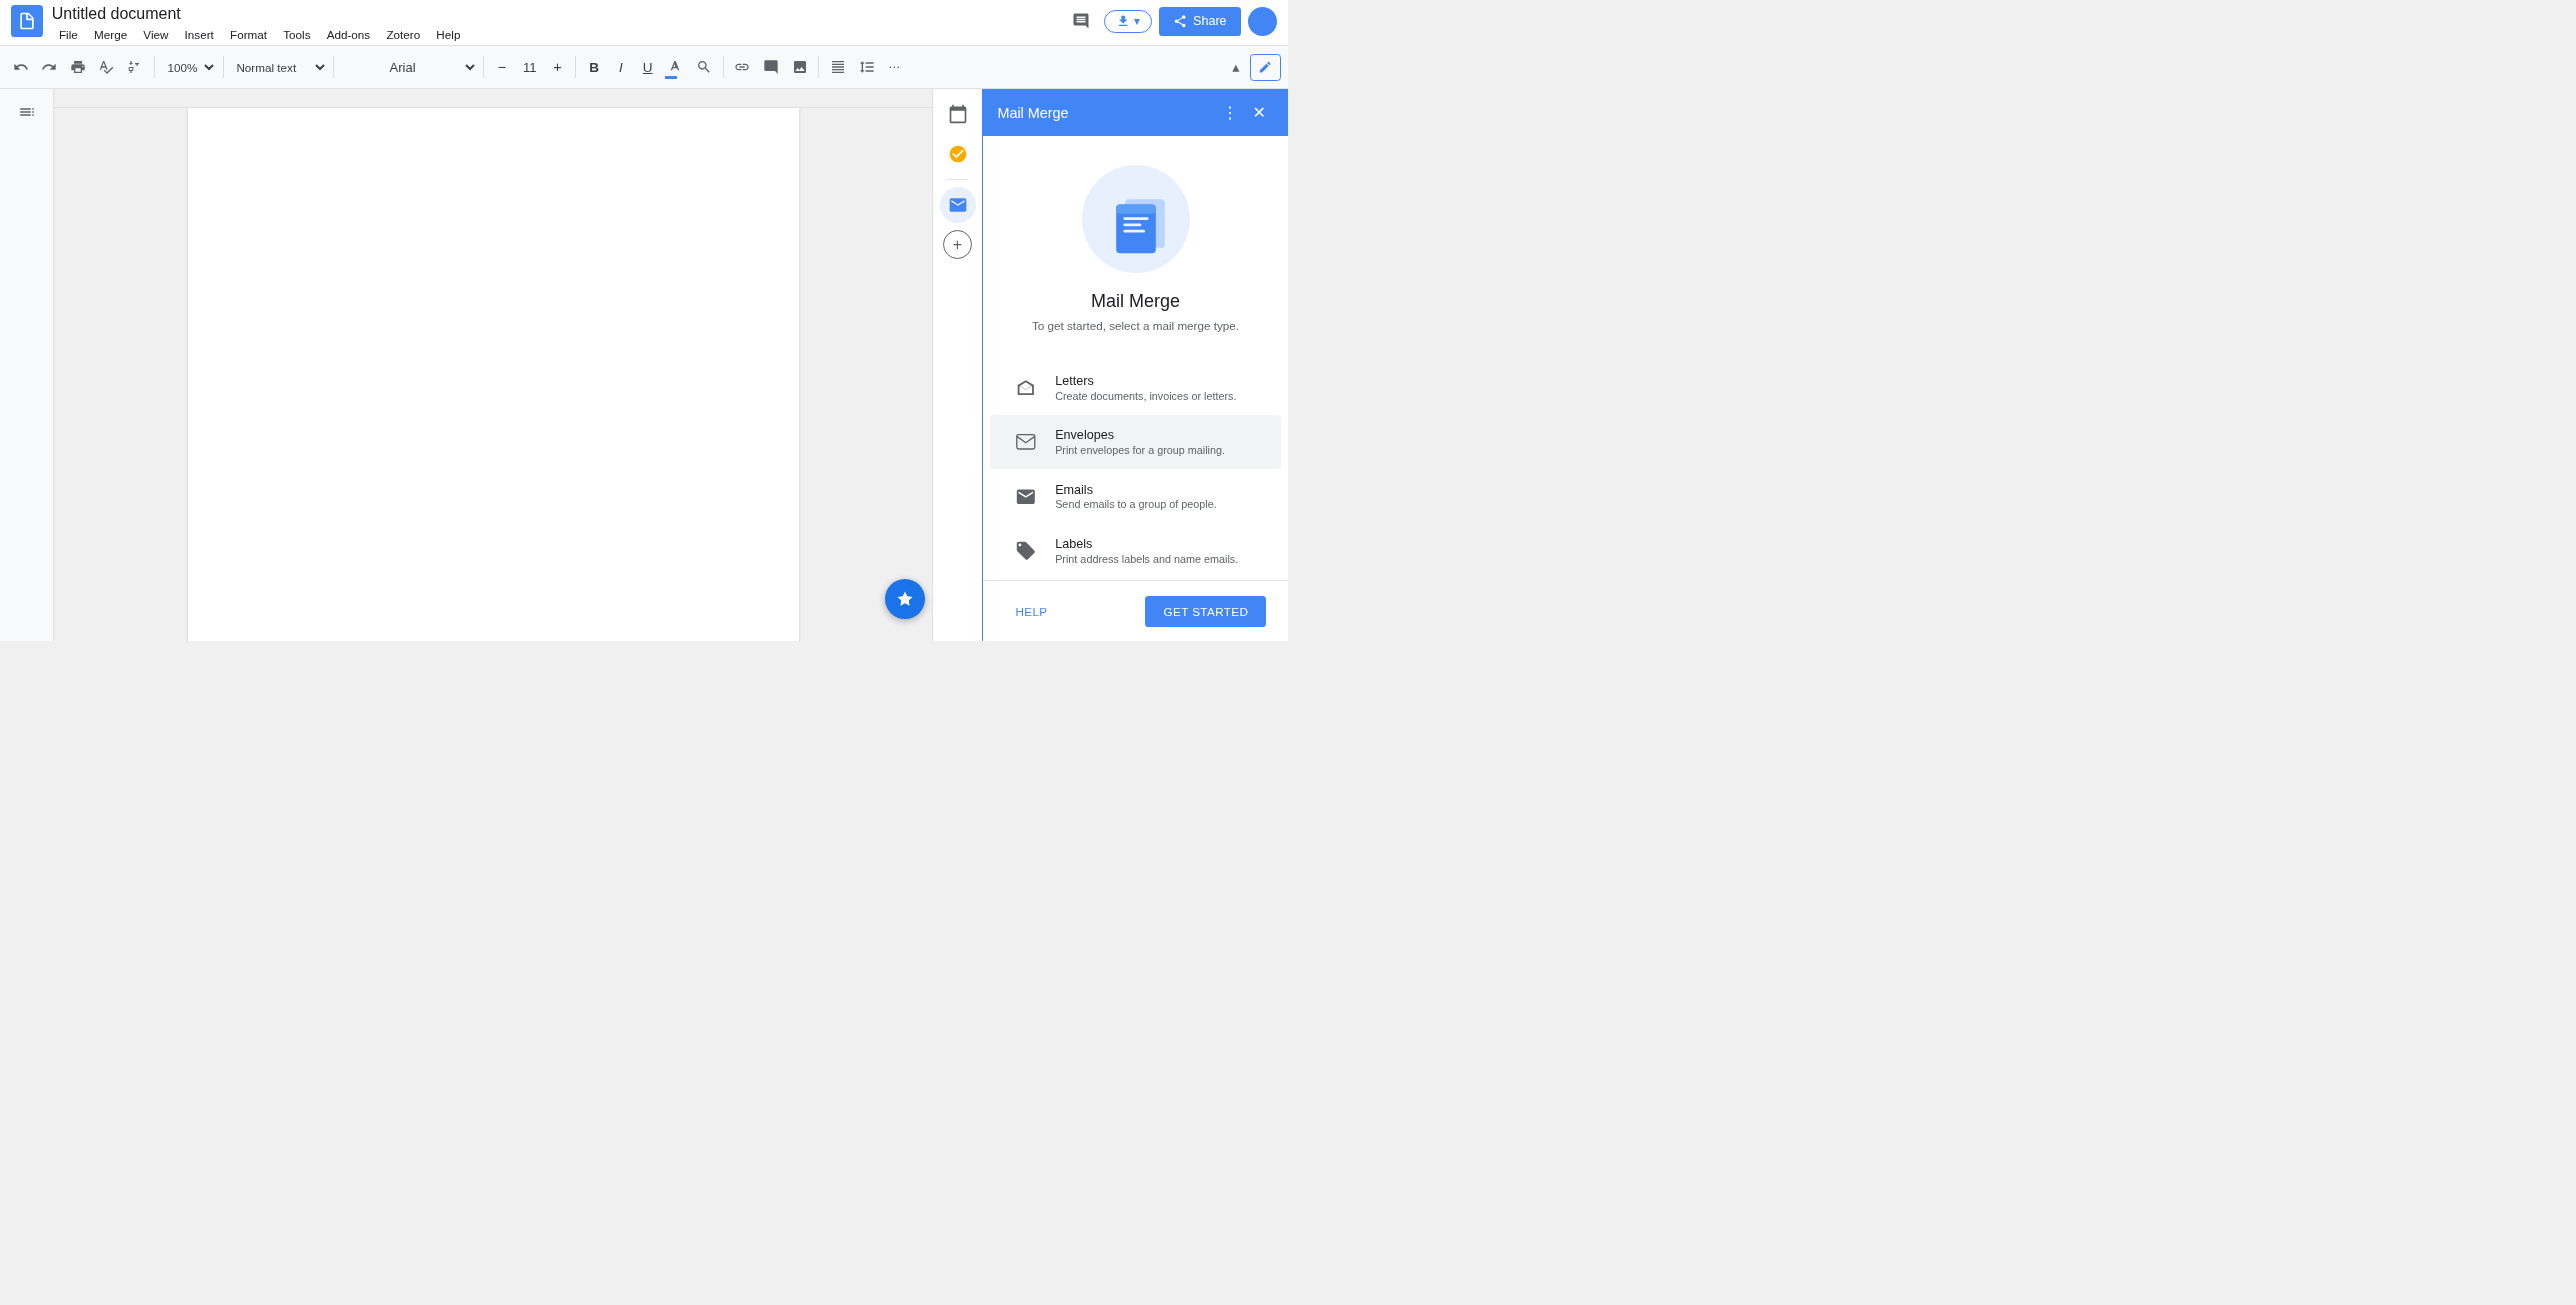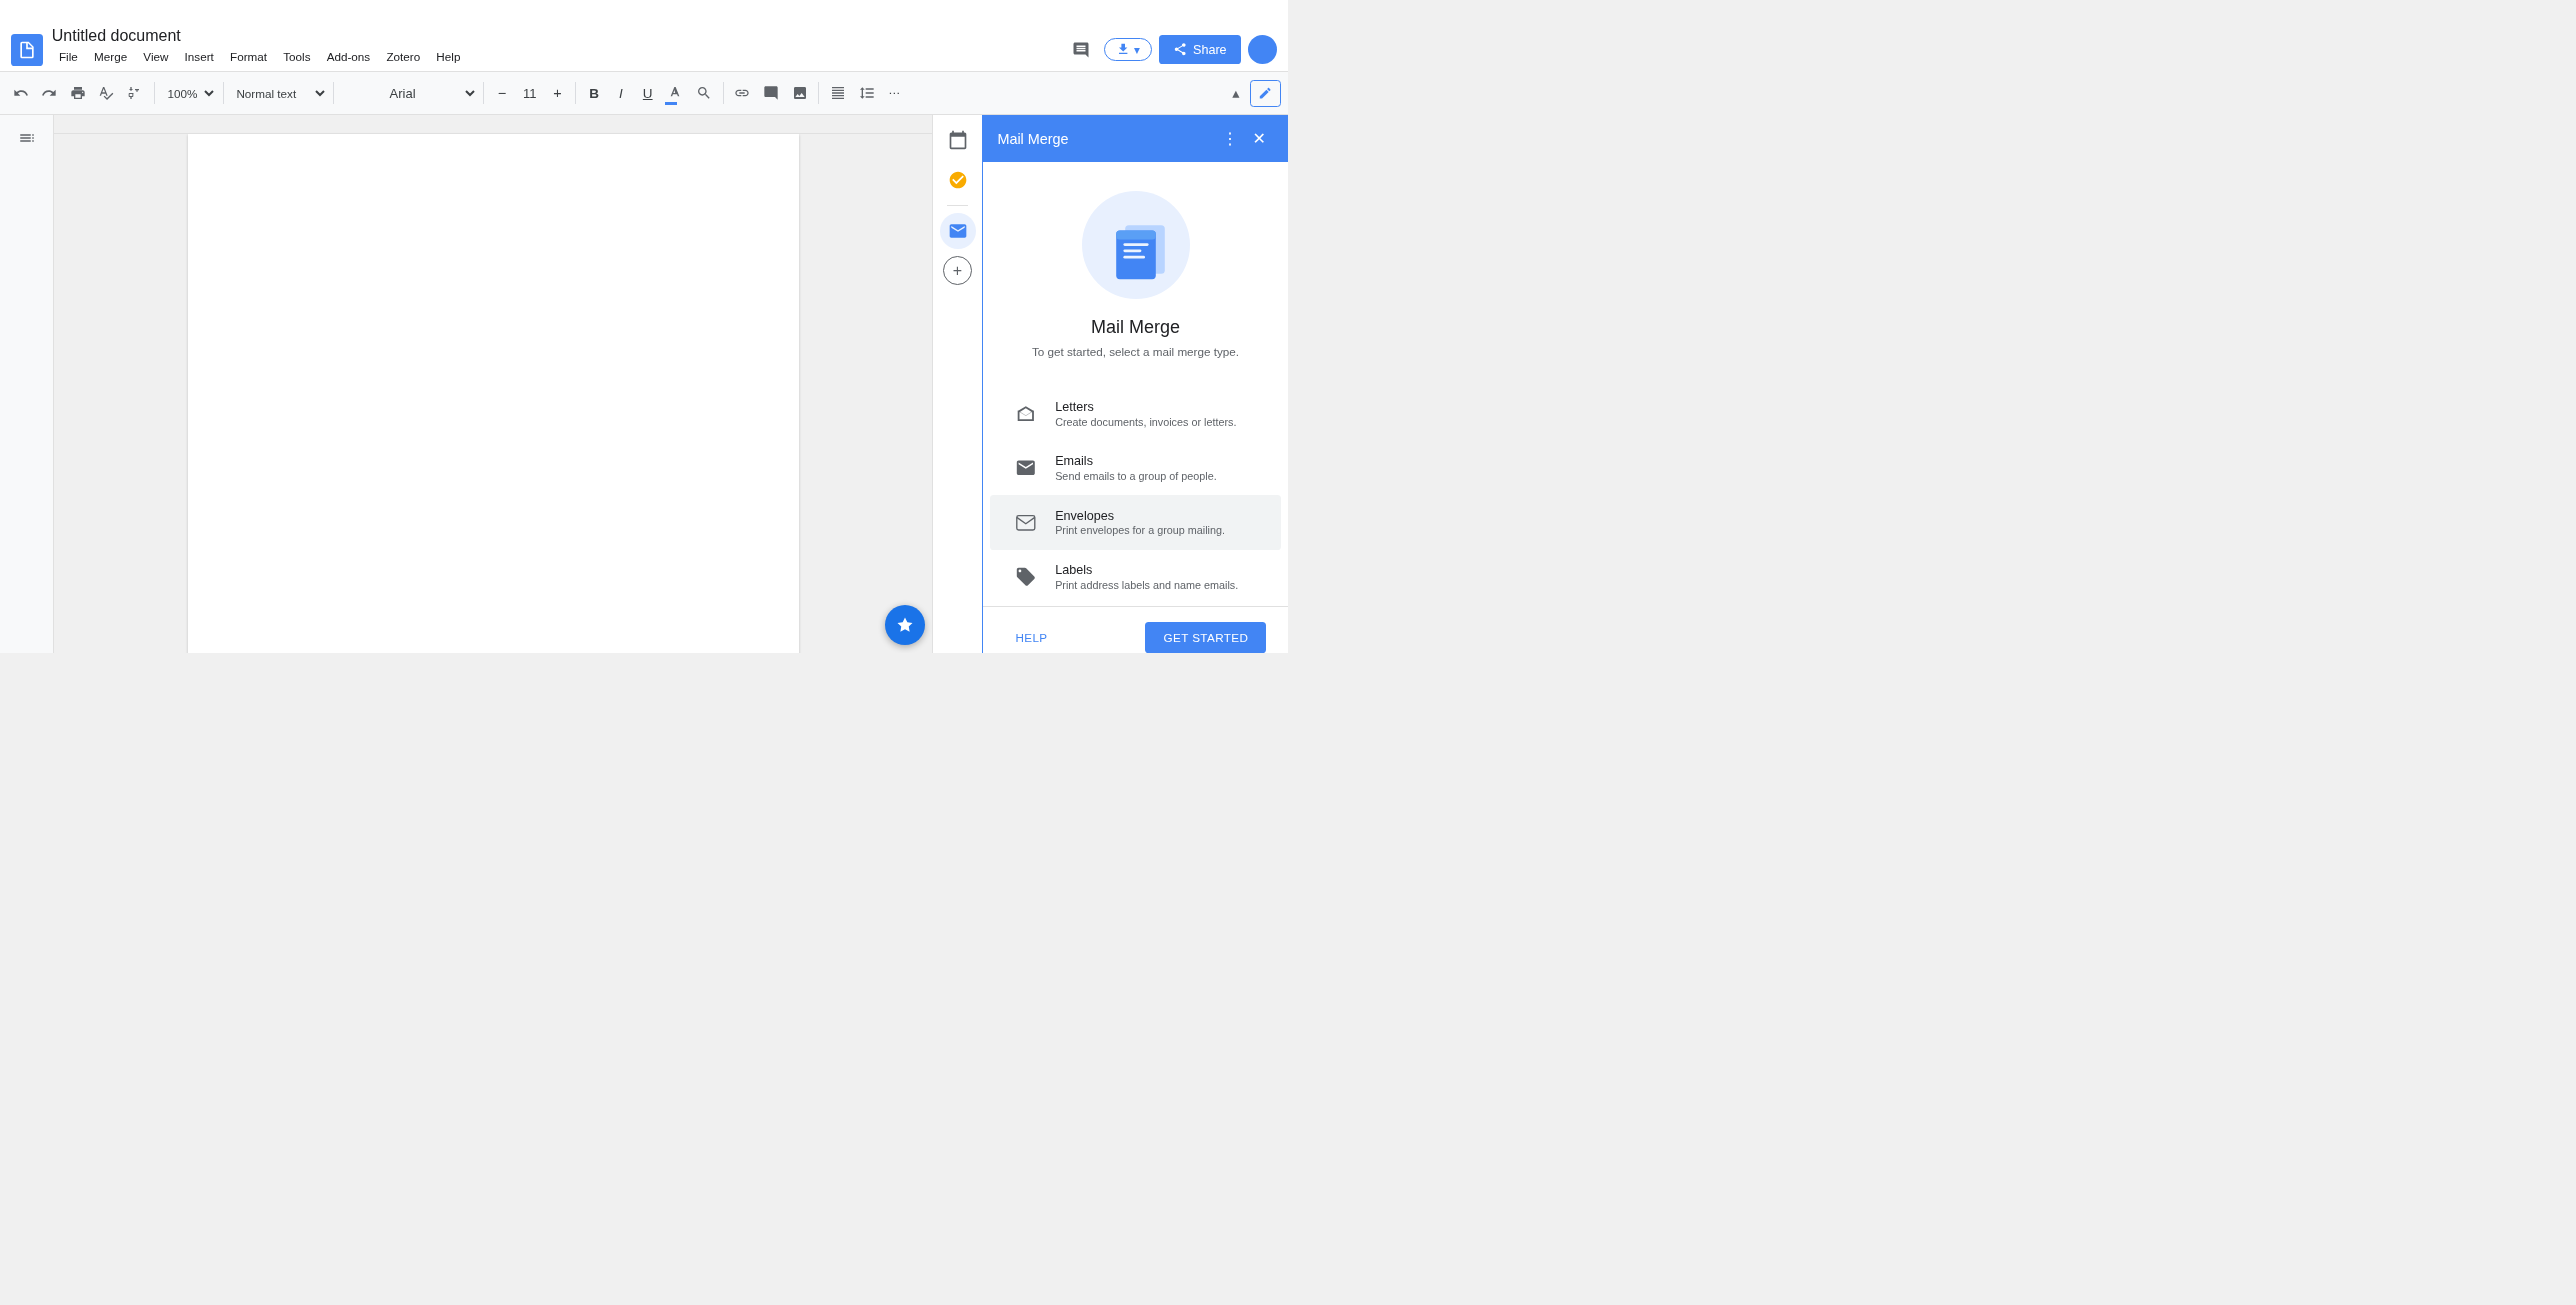--- a/index.html
+++ b/index.html
@@ -1,24 +1,24 @@
 <!DOCTYPE html>
 <html style="font-size:14.4px"><head>
   <meta charset="utf-8">
   <style>
     * { margin: 0; padding: 0; box-sizing: border-box; }
     body { font-family: Arial, sans-serif; background: #f0f0f0; overflow: hidden; width: 1288px; height: 653px; }
 
     
     #title-bar {
       display: flex;
-      align-items: flex-end;
+      align-items: flex-start;
       background: white;
       padding: 5.4px 10.8px;
-      height: 72px;
+      height: 46px;
       border-bottom: 0.9px solid #e0e0e0;
       position: relative;
     }
     #app-icon {
       width: 32px; height: 32px;
       background: #4285f4;
       border-radius: 3.6px;
       display: flex; align-items: center; justify-content: center;
       margin-right: 9px;
       flex-shrink: 0;
@@ -631,48 +631,48 @@
                 <path d="M3 9v11h18V9l-9-5.5L3 9zm16 9H5v-7.78l7-4.28 7 4.28V18z"></path>
                 <path d="M3 9l9 5.5 9-5.5V8l-9 5.5L3 8v1z" opacity="0.5"></path>
               </svg>
           </div>
           <div class="merge-option-text">
             <div class="merge-option-title">Letters</div>
             <div class="merge-option-desc">Create documents, invoices or letters.</div>
           </div>
         </div>
 
-        <div class="merge-option">
-          <div class="merge-option-icon">
-            <svg viewBox="0 0 24 24" width="21.6" height="21.6" fill="#5f6368">
-                <path d="M20 4H4c-1.1 0-2 .9-2 2v12c0 1.1.9 2 2 2h16c1.1 0 2-.9 2-2V6c0-1.1-.9-2-2-2zm0 4l-8 5-8-5V6l8 5 8-5v2z"></path>
-              </svg>
-          </div>
-          <div class="merge-option-text">
-            <div class="merge-option-title">Emails</div>
-            <div class="merge-option-desc">Send emails to a group of people.</div>
-          </div>
-        </div>
-
         <div class="merge-option selected" style="background:#f1f3f4;">
           <div class="merge-option-icon">
             <svg viewBox="0 0 24 24" width="21.6" height="21.6" fill="#5f6368">
                 <rect x="2" y="4" width="20" height="16" rx="2" stroke="#5f6368" stroke-width="1.5" fill="none"></rect>
                 <path d="M2 6l10 7 10-7" stroke="#5f6368" stroke-width="1.5" fill="none"></path>
               </svg>
           </div>
           <div class="merge-option-text">
             <div class="merge-option-title">Envelopes</div>
             <div class="merge-option-desc">Print envelopes for a group mailing.</div>
           </div>
         </div>
 
         <div class="merge-option">
           <div class="merge-option-icon">
             <svg viewBox="0 0 24 24" width="21.6" height="21.6" fill="#5f6368">
+                <path d="M20 4H4c-1.1 0-2 .9-2 2v12c0 1.1.9 2 2 2h16c1.1 0 2-.9 2-2V6c0-1.1-.9-2-2-2zm0 4l-8 5-8-5V6l8 5 8-5v2z"></path>
+              </svg>
+          </div>
+          <div class="merge-option-text">
+            <div class="merge-option-title">Emails</div>
+            <div class="merge-option-desc">Send emails to a group of people.</div>
+          </div>
+        </div>
+
+        <div class="merge-option">
+          <div class="merge-option-icon">
+            <svg viewBox="0 0 24 24" width="21.6" height="21.6" fill="#5f6368">
                 <path d="M21.41 11.58l-9-9C12.05 2.22 11.55 2 11 2H4c-1.1 0-2 .9-2 2v7c0 .55.22 1.05.59 1.42l9 9c.36.36.86.58 1.41.58.55 0 1.05-.22 1.41-.59l7-7c.37-.36.59-.86.59-1.41 0-.55-.23-1.06-.59-1.42zM5.5 7C4.67 7 4 6.33 4 5.5S4.67 4 5.5 4 7 4.67 7 5.5 6.33 7 5.5 7z"></path>
               </svg>
           </div>
           <div class="merge-option-text">
             <div class="merge-option-title">Labels</div>
             <div class="merge-option-desc">Print address labels and name emails.</div>
           </div>
         </div>
       </div>
     </div>

